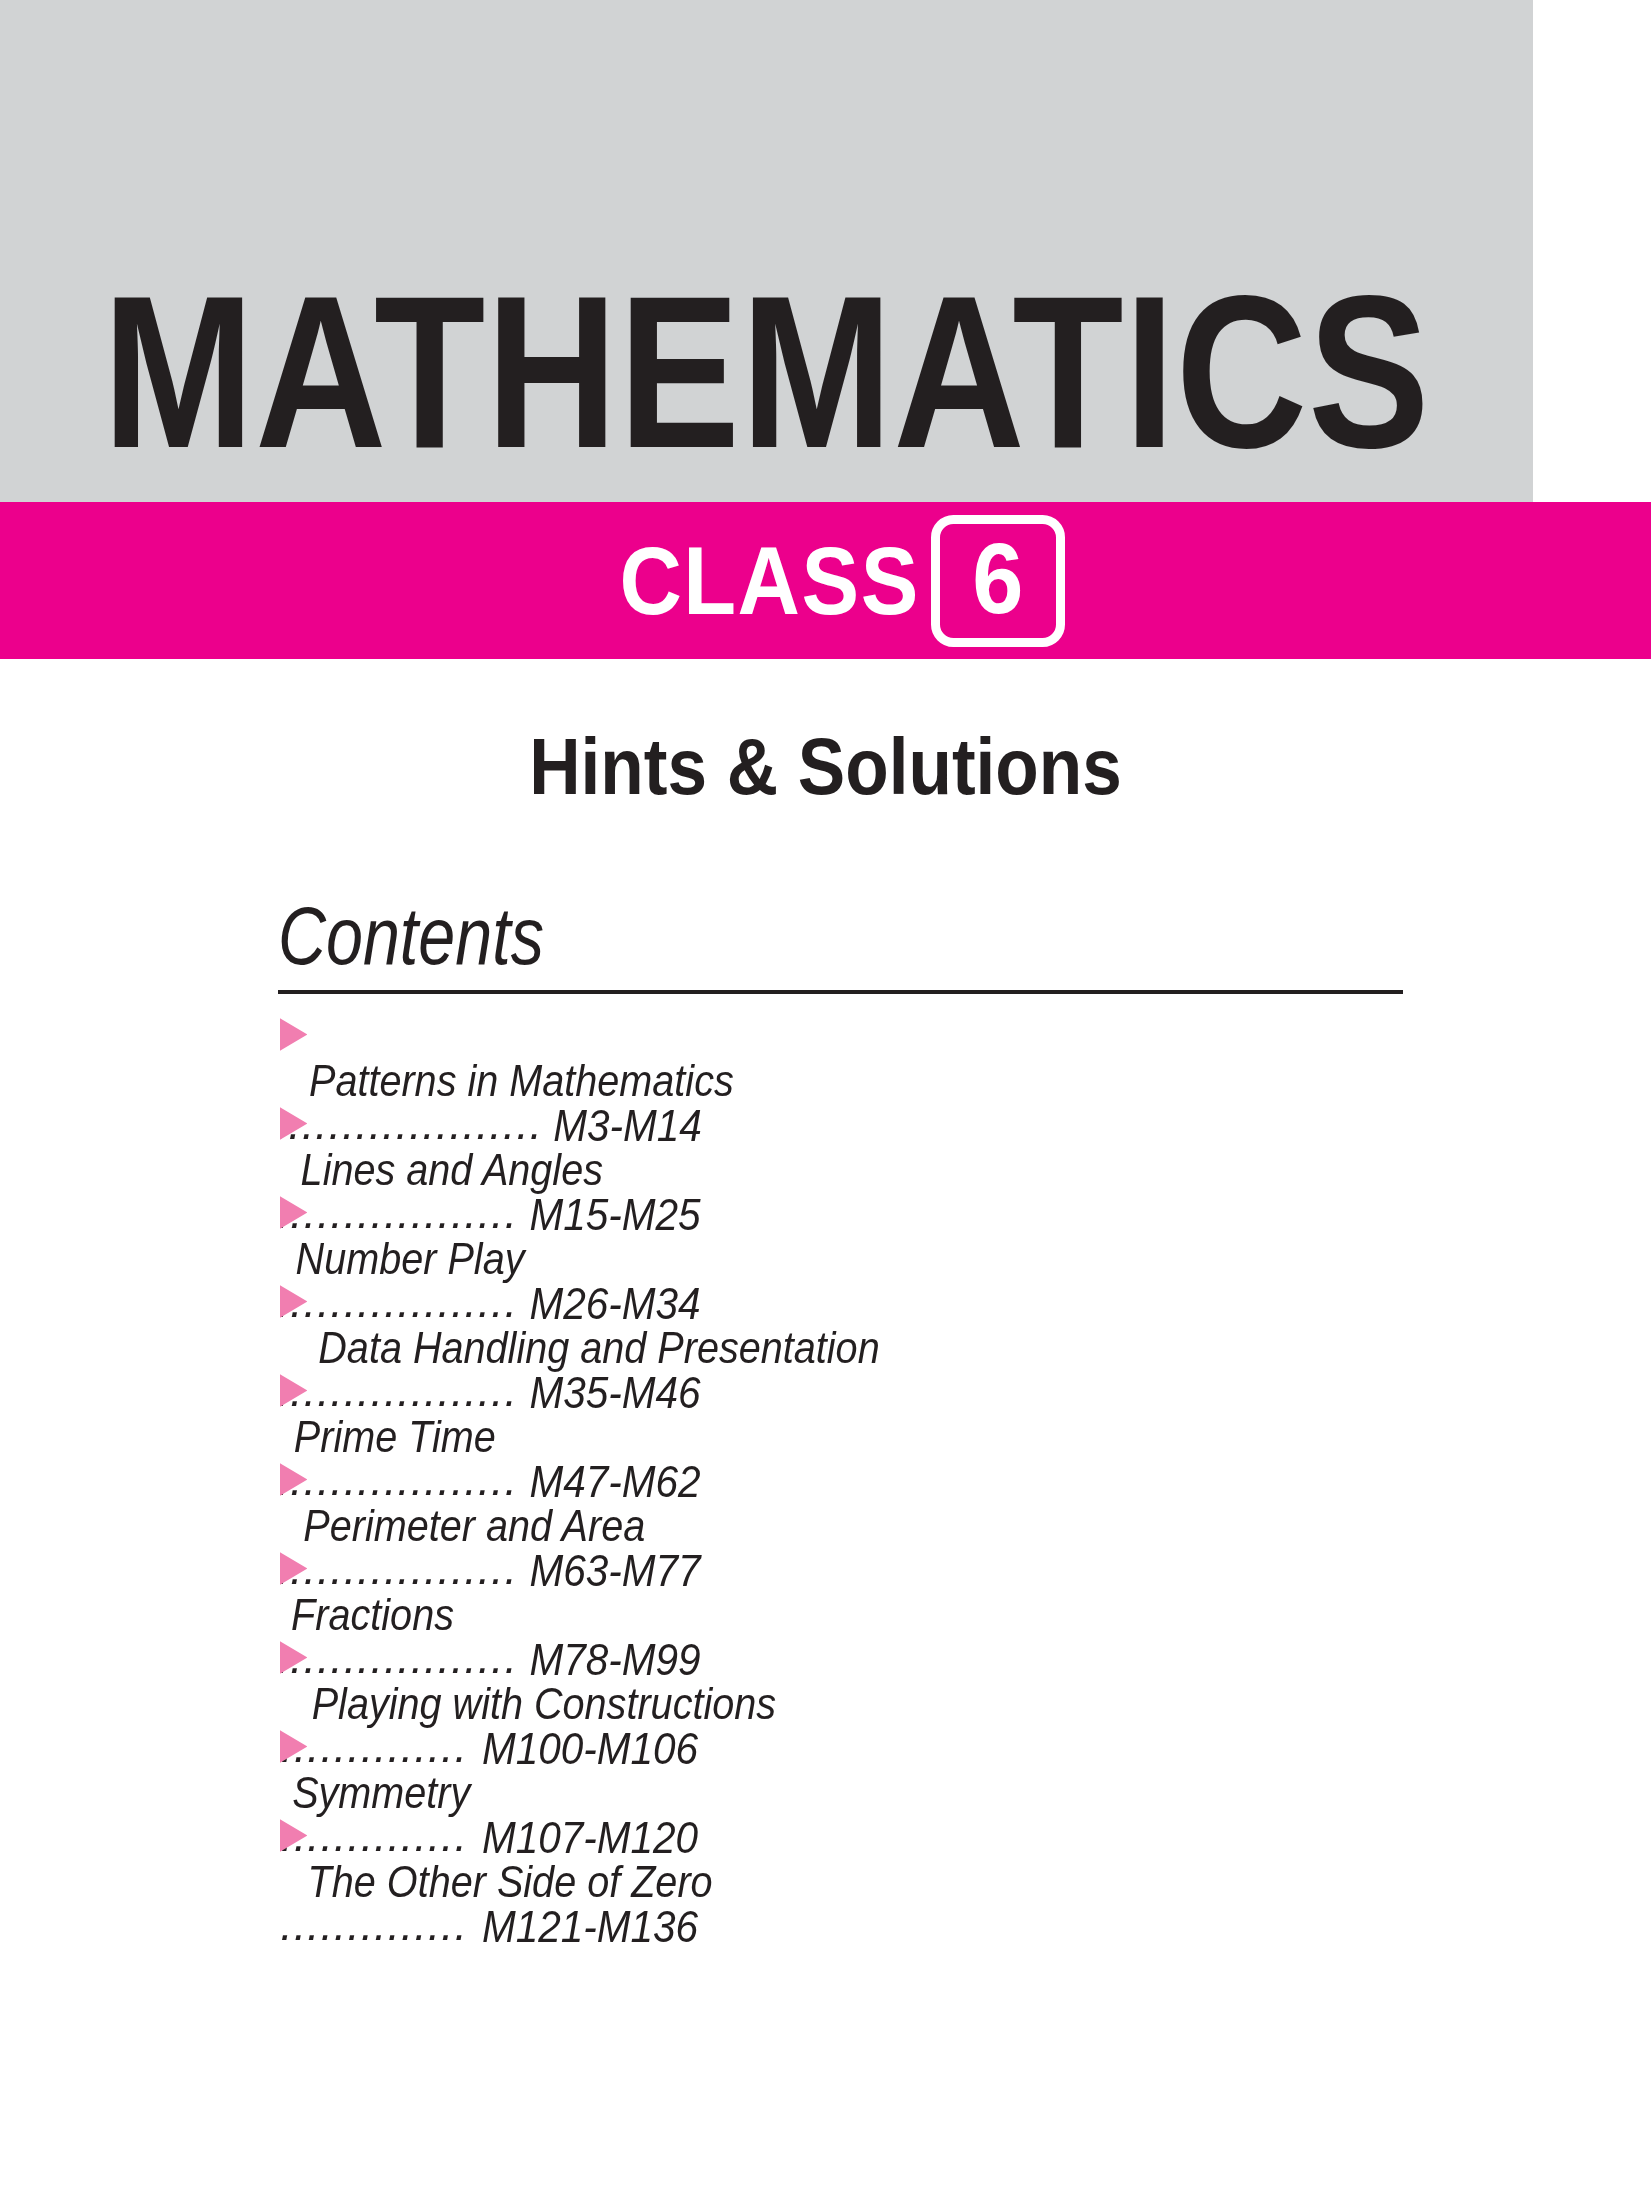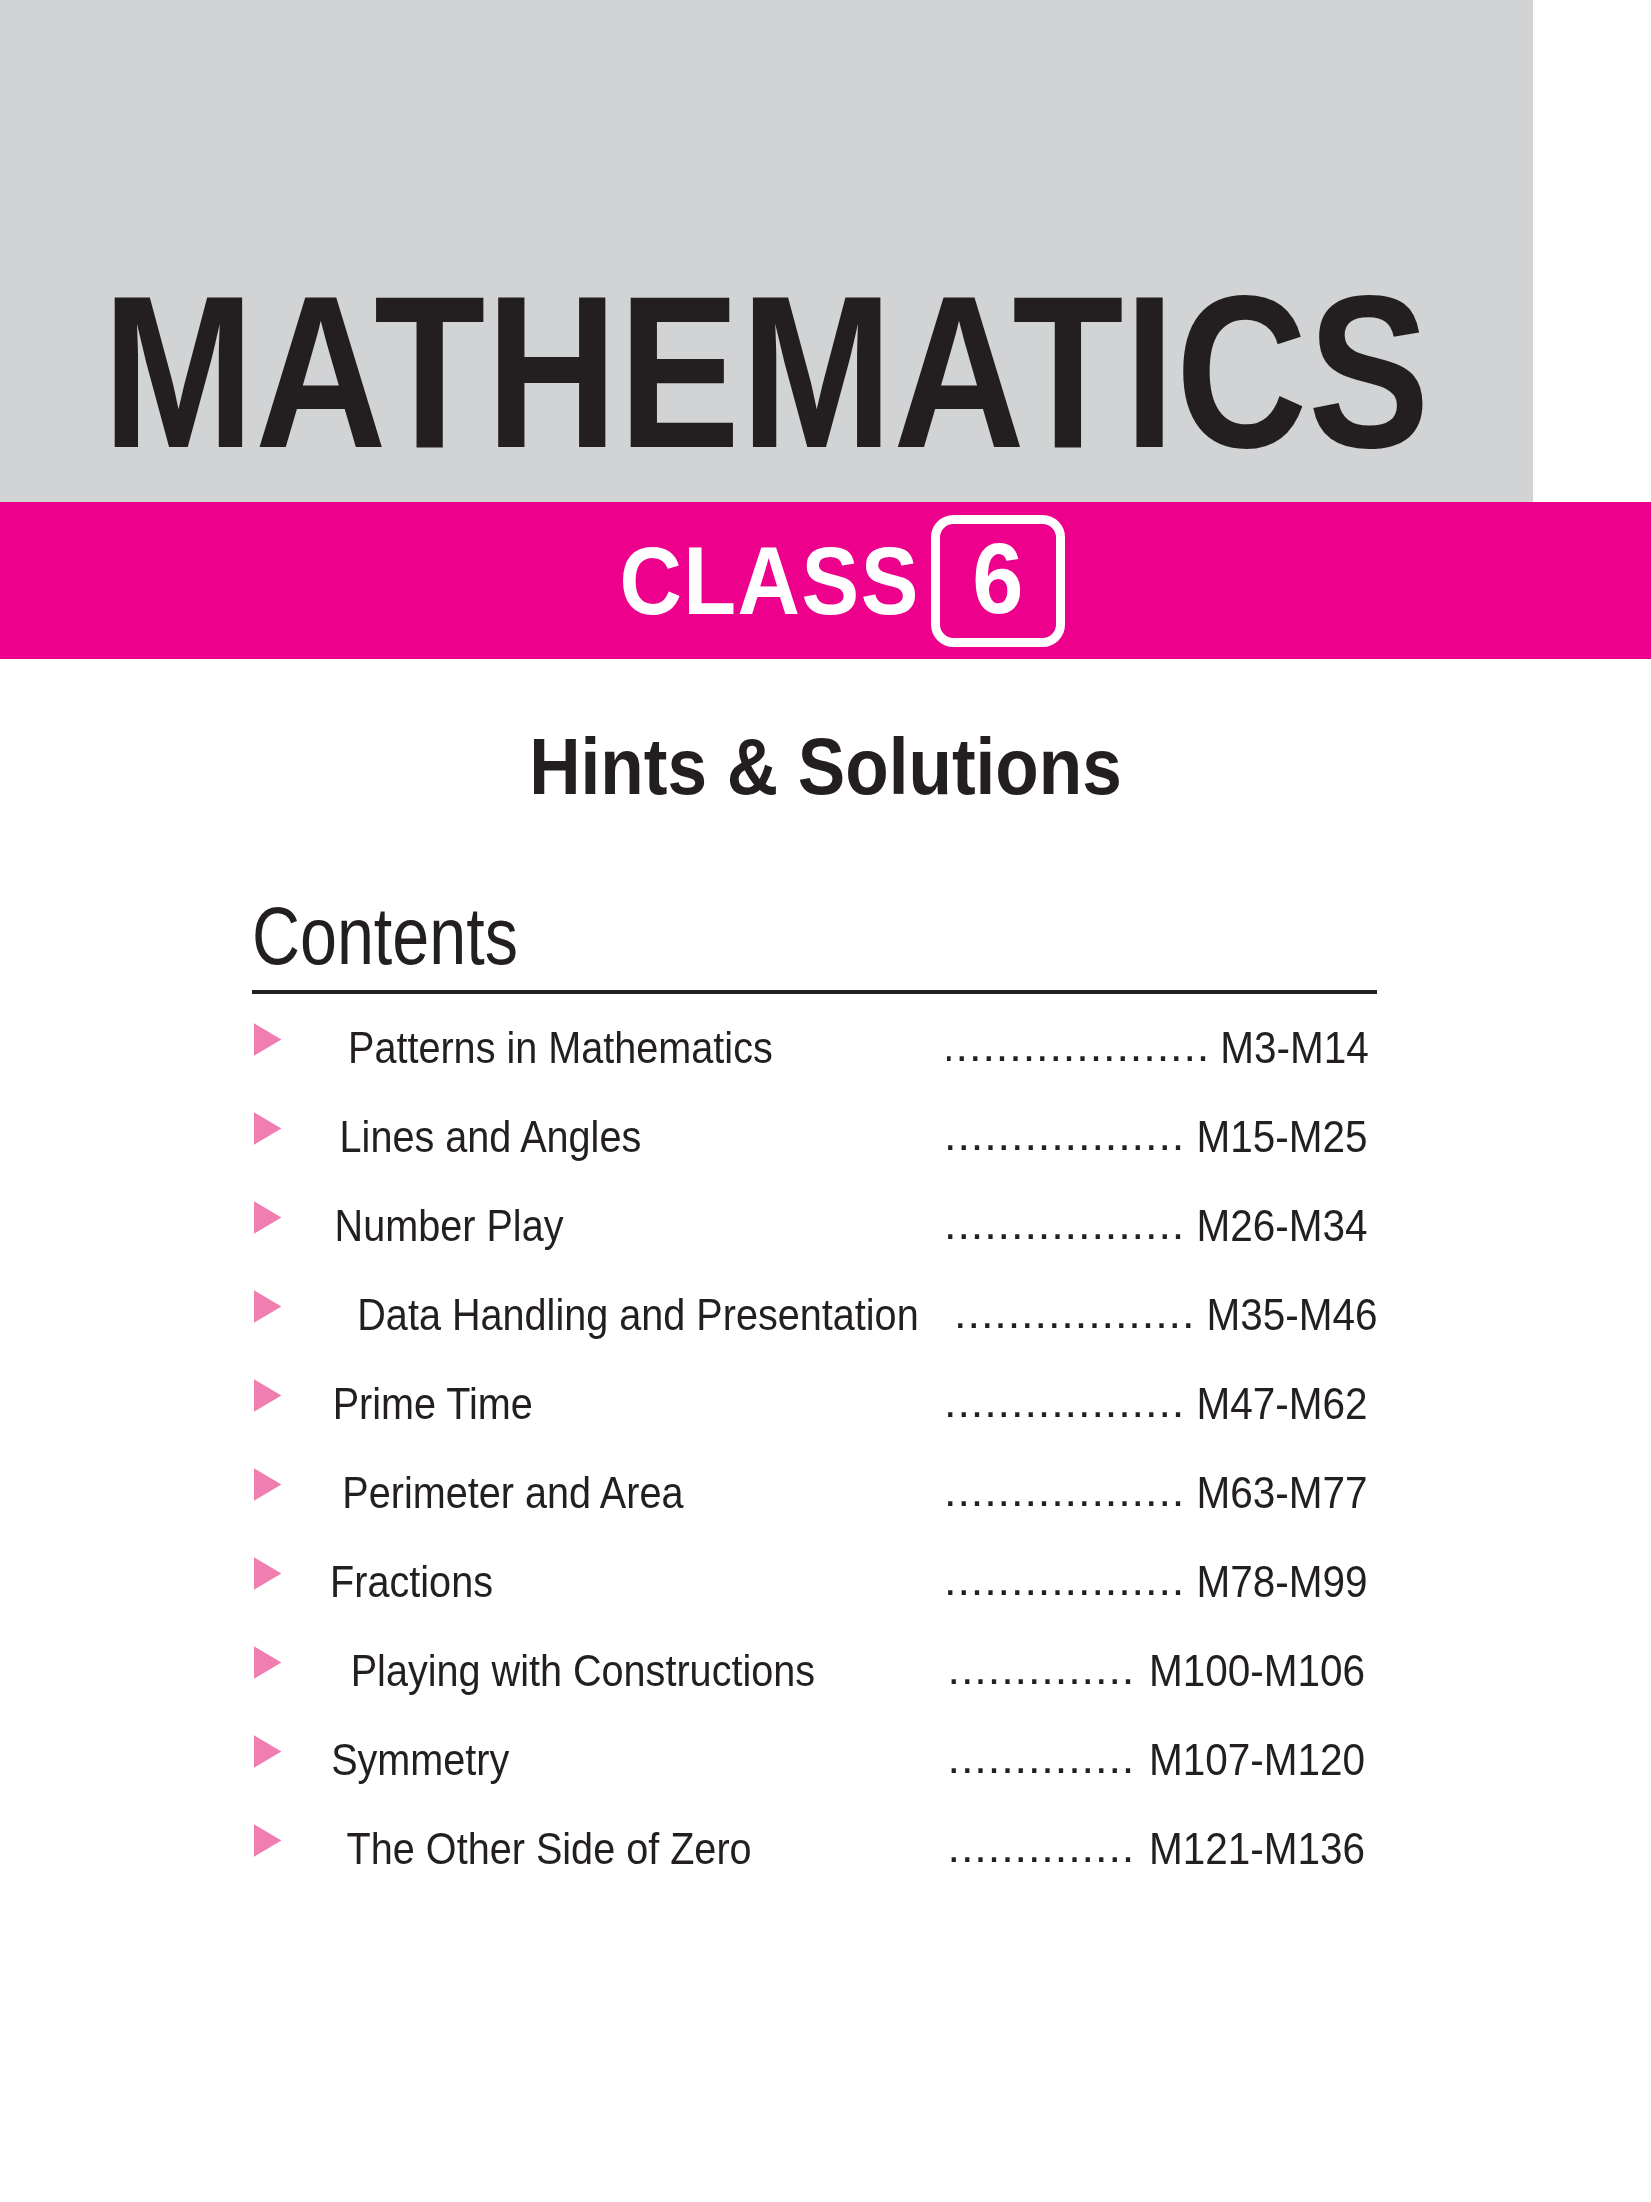--- a/index.html
+++ b/index.html
@@ -98,23 +98,24 @@
     font-size: 79px;
     line-height: 1;
     letter-spacing: 0px;
     color: #231f20;
     transform: scaleX(0.9);
   }
 
   
   .contents-block {
     position: absolute;
-    left: 252px;
+    left: 278px;
     top: 895px;
     width: 1125px;
+    font-style: italic;
   }
   .contents-heading {
     font-family: "Liberation Sans Narrow", "Liberation Sans", sans-serif;
     font-weight: 400;
     font-size: 81px;
     line-height: 1.02;
     color: #231f20;
     transform: scaleX(0.82);
     transform-origin: left center;
     white-space: nowrap;
@@ -132,20 +133,21 @@
     padding: 0;
     list-style: none;
     margin-top: 31px;
   }
   .contents-row {
     display: flex;
     align-items: baseline;
     height: 55px;
     margin-bottom: 34px;
     position: relative;
+    flex-direction: column;
   }
   .bullet-icon {
     flex: 0 0 auto;
     width: 27.5px;
     margin-left: 1.7px;
     margin-right: 38px;
     position: relative;
     top: -6.9px;
   }
   .bullet-icon svg { display: block; }

